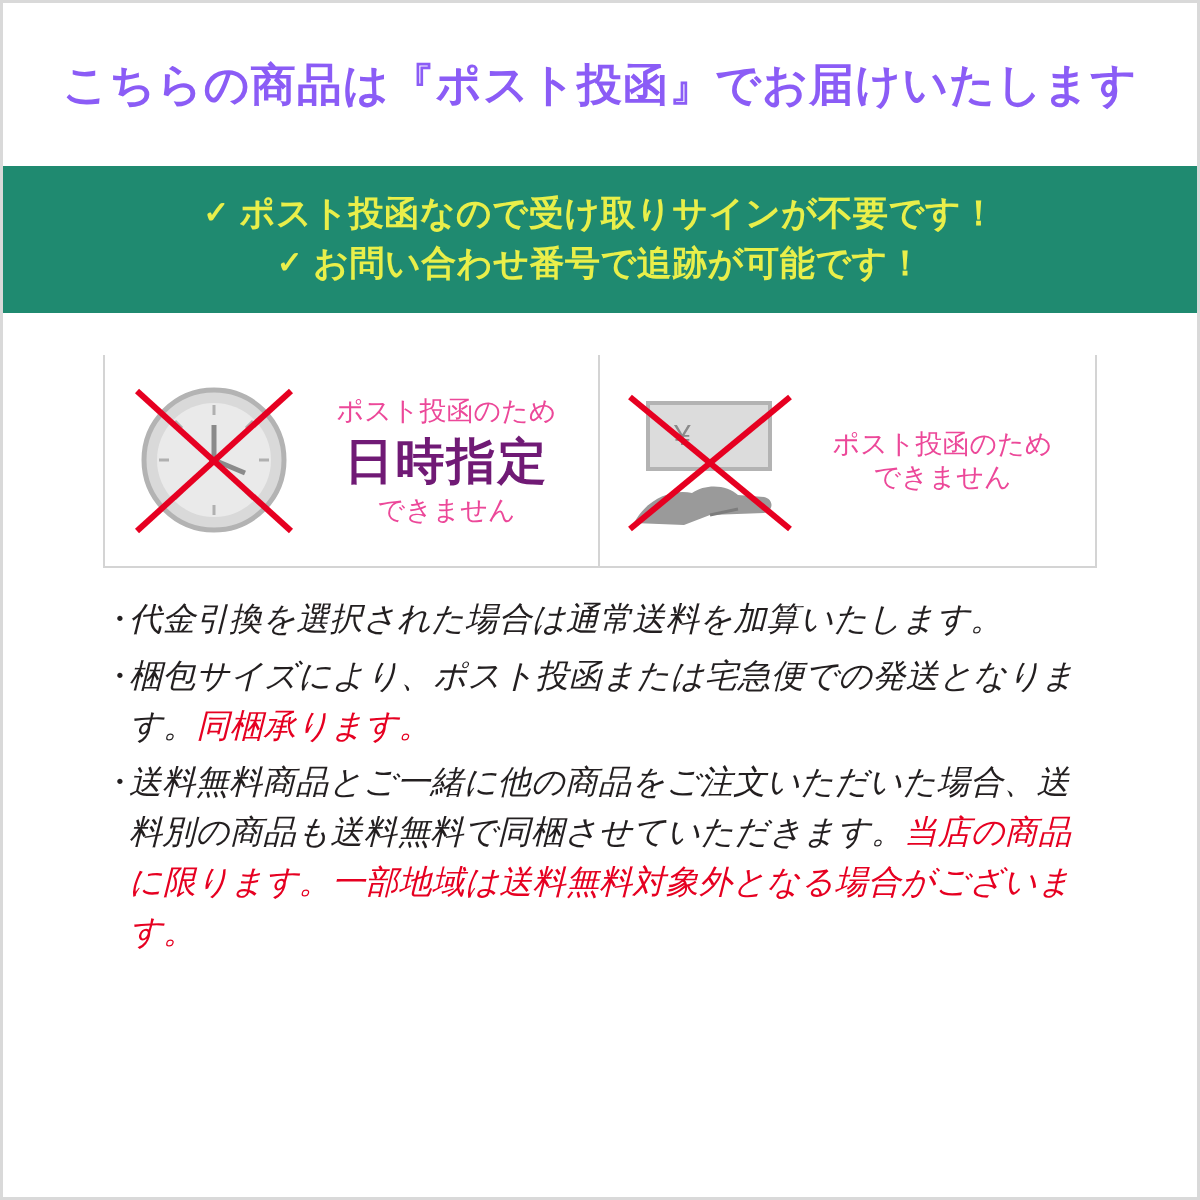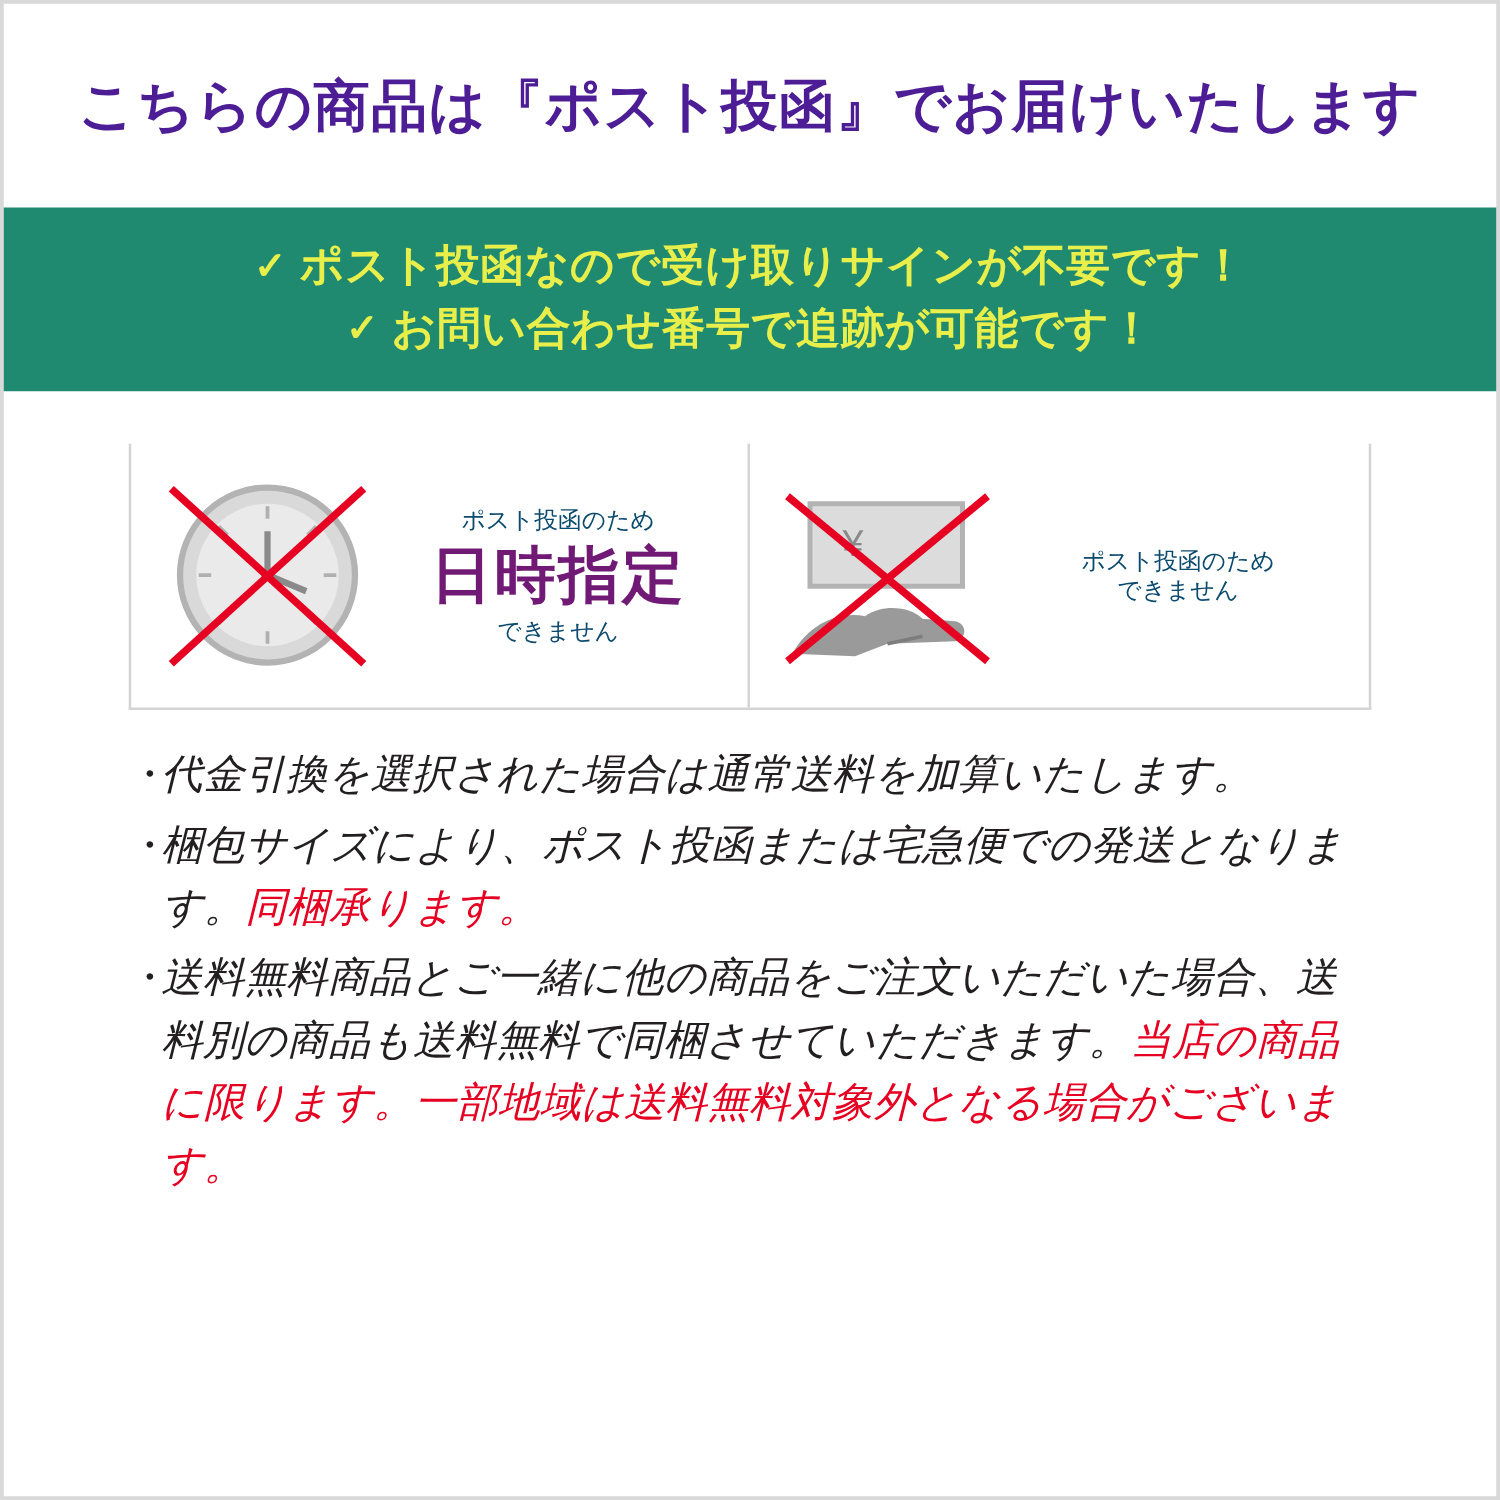--- a/index.html
+++ b/index.html
@@ -30,21 +30,21 @@
     height: 163px;
     display: flex;
     align-items: center;
     justify-content: center;
     flex: 0 0 auto;
   }
   .header-title {
     font-size: 45px;
     font-weight: bold;
     letter-spacing: 1px;
-    color: #4c1d95;
+    color: #8b5cf6;
     white-space: nowrap;
   }
 
   
   .green-band {
     background: #1f8a70;
     flex: 0 0 auto;
     padding: 22px 0 26px 0;
     display: flex;
     flex-direction: column;
@@ -122,22 +122,22 @@
     display: flex;
     align-items: center;
     justify-content: center;
   }
   .rc-text {
     flex: 1 1 auto;
     text-align: center;
     line-height: 1.22;
   }
   .rc-small {
-    font-size: 19px;
-    color: #0c4a6e;
+    font-size: 27px;
+    color: #ec4899;
     white-space: nowrap;
   }
   .rc-big {
     font-size: 49px;
     font-weight: bold;
     color: #701a75;
     letter-spacing: 2px;
     white-space: nowrap;
     margin: 4px 0 2px 0;
   }

